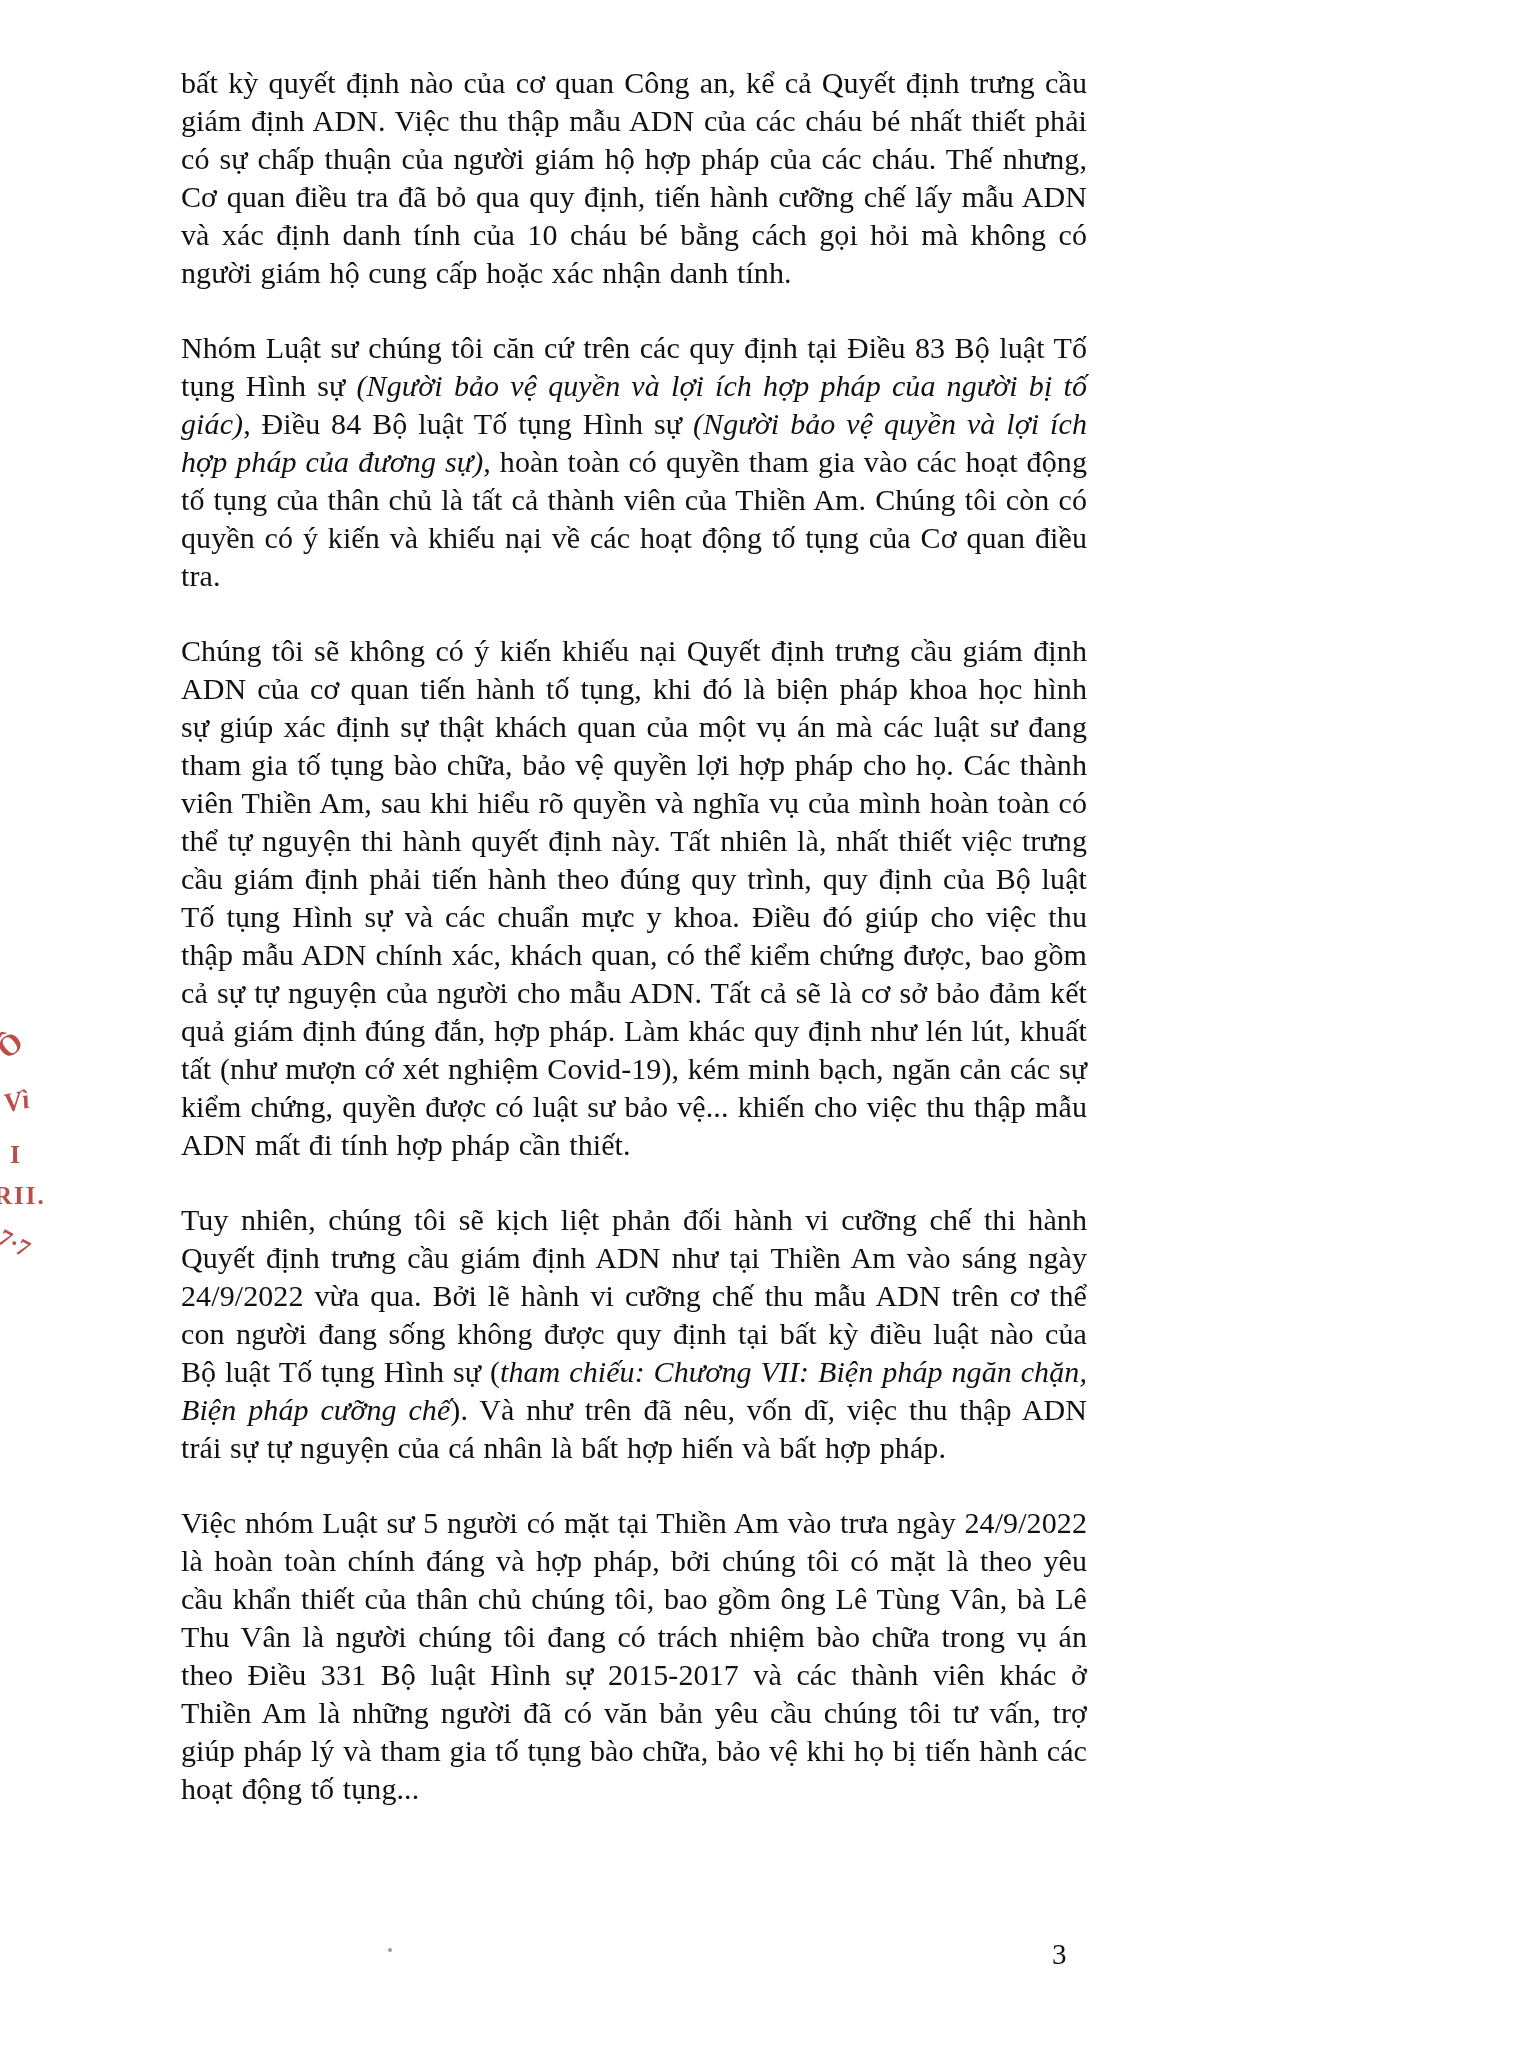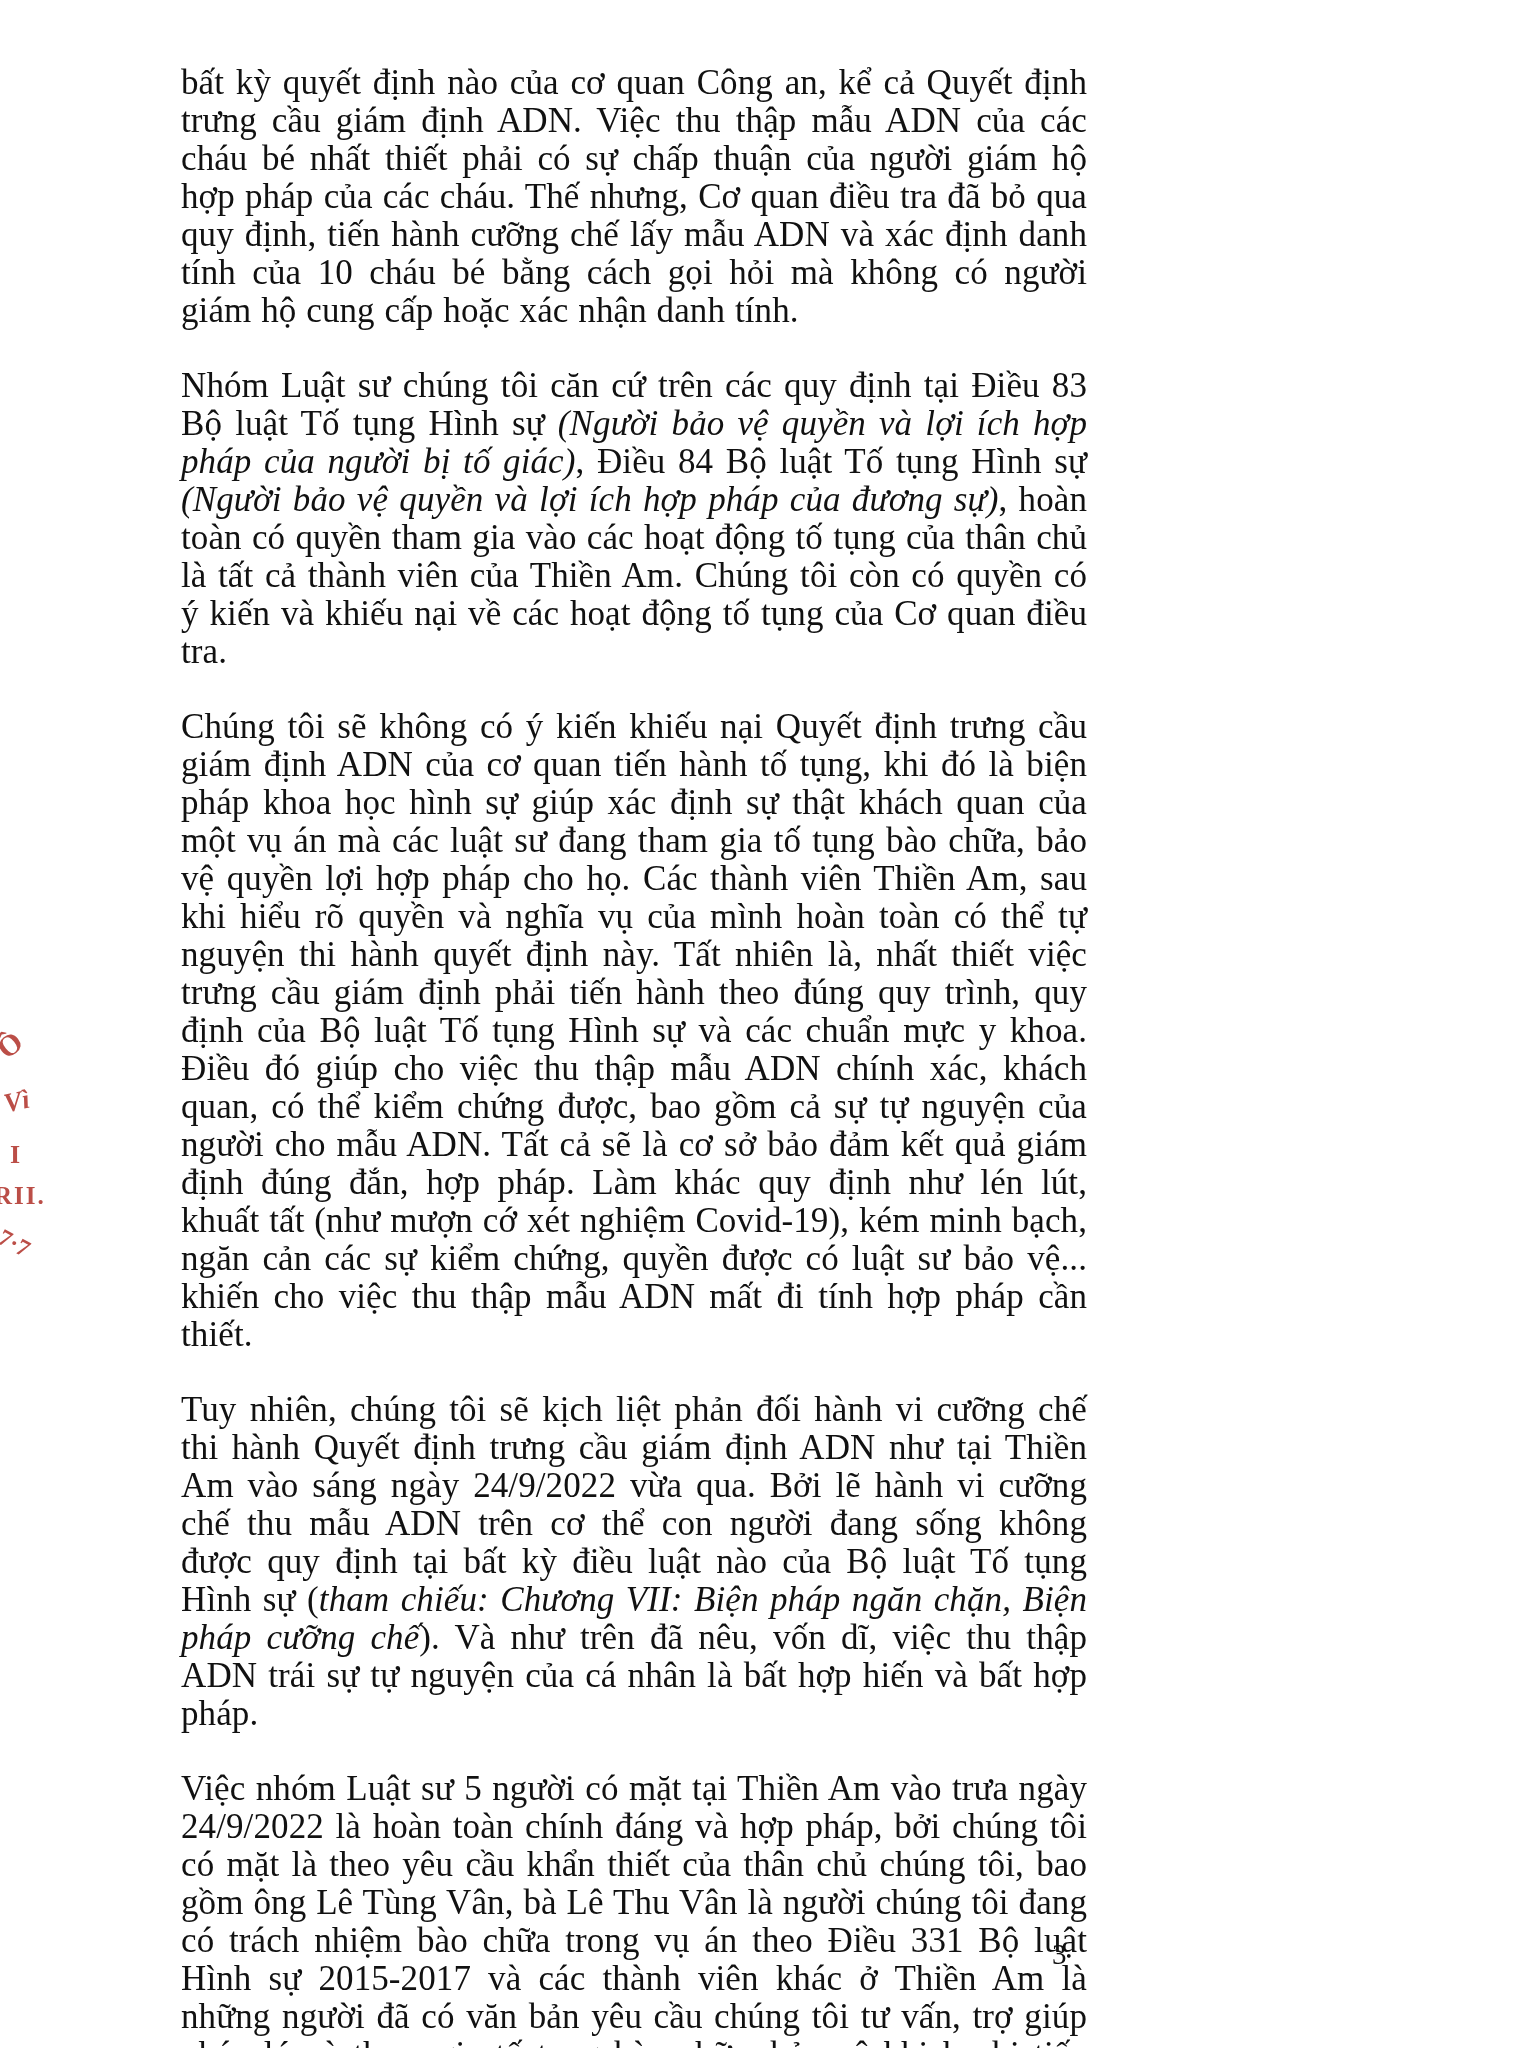--- a/index.html
+++ b/index.html
@@ -17,21 +17,21 @@
     color: #111111;
   }
   .doc-body {
     position: absolute;
     left: 181px;
     top: 64px;
     width: 906px;
   }
   .para {
     margin: 0 0 37px 0;
-    font-size: 35px;
+    font-size: 30px;
     line-height: 38px;
     text-align: justify;
     text-justify: inter-word;
     letter-spacing: 0.1px;
     word-spacing: 1px;
   }
   .para .it {
     font-style: italic;
   }
   .page-number {

